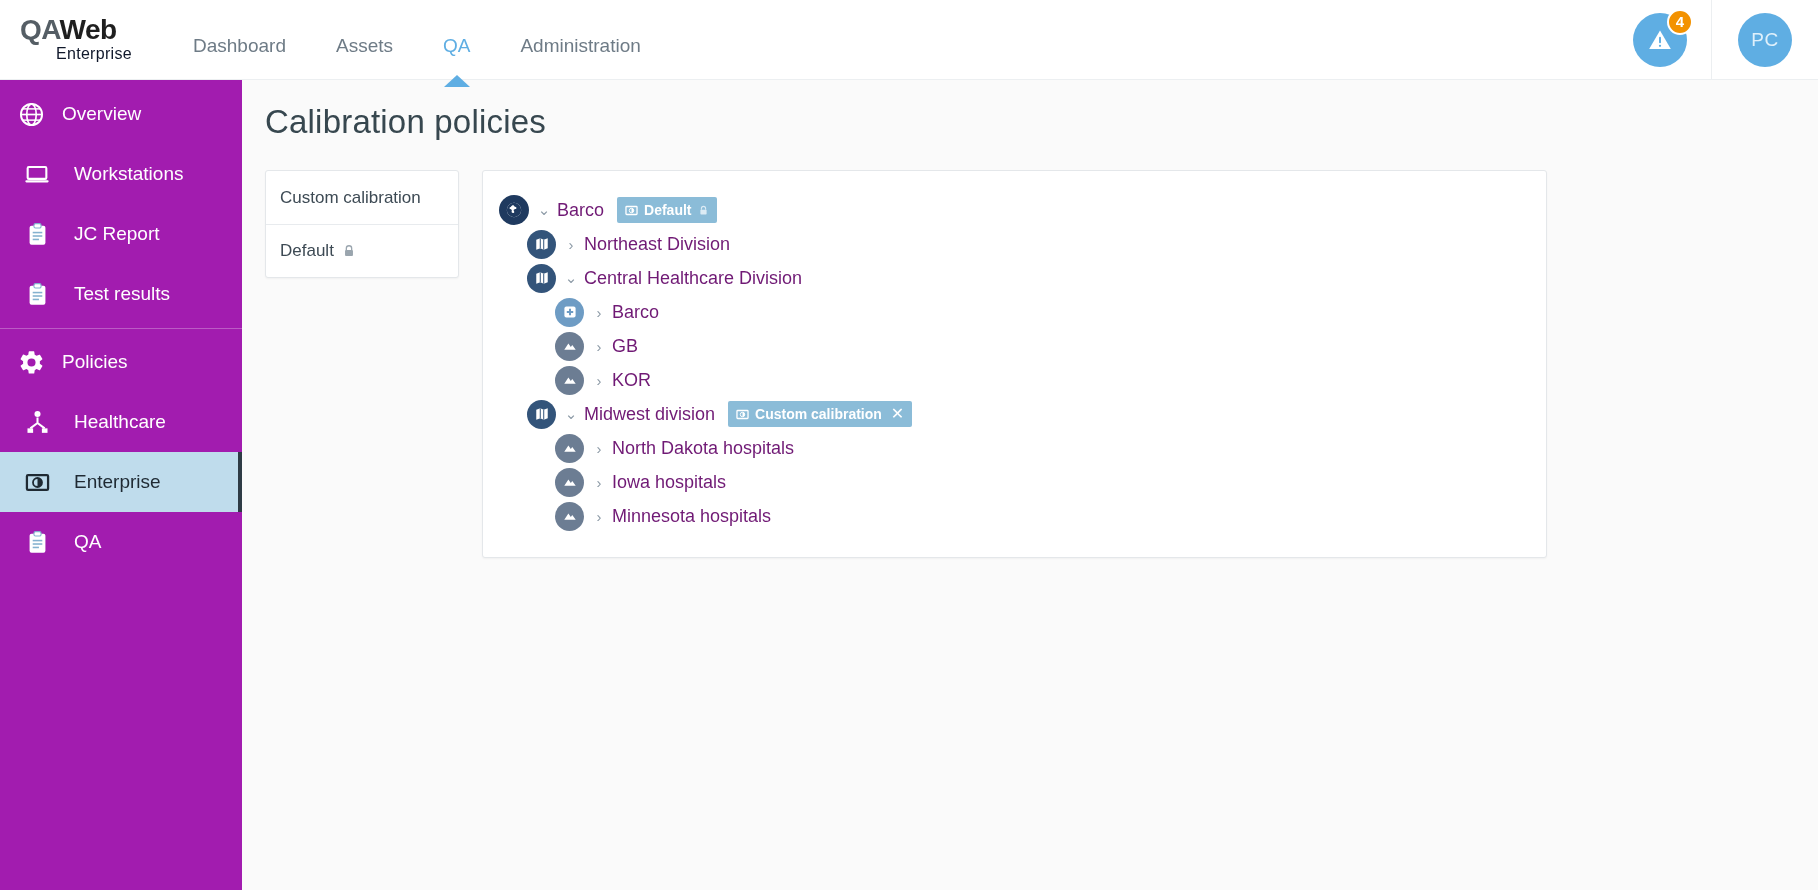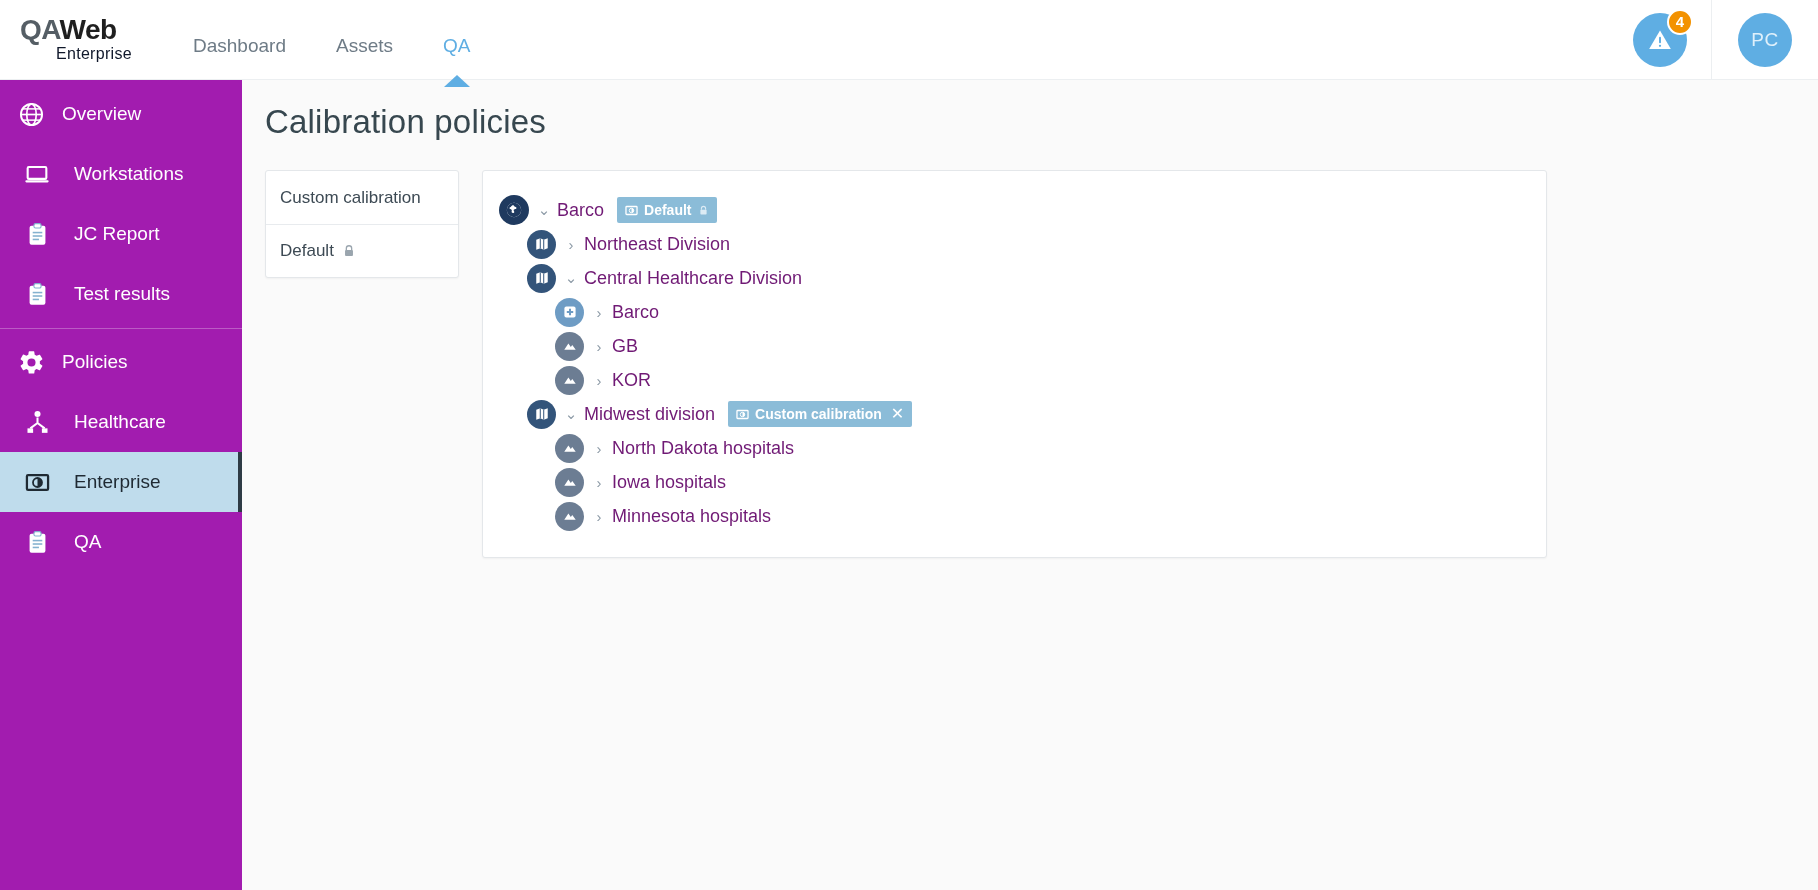--- a/index.html
+++ b/index.html
@@ -212,20 +212,21 @@
 <div class="topbar">
   <div class="logo-block">
     <div class="logo-main"><span class="qa">QA</span><span>Web</span></div>
     <div class="logo-sub">Enterprise</div>
   </div>
 
   <div class="nav">
     <div class="nav-item">Dashboard</div>
     <div class="nav-item">Assets</div>
     <div class="nav-item active">QA</div>
+    <div class="nav-item">Administration</div>
   </div>
 
   <div class="topbar-right">
     <div class="alert-wrap">
       <div class="alert-circle">
         <svg width="26" height="26" viewBox="0 0 24 24" aria-hidden="true">
           <path d="M12 3.2 L22 20.4 L2 20.4 Z" fill="#ffffff"></path>
           <rect x="11.1" y="9" width="1.8" height="6" rx="0.9" fill="#5faee3"></rect>
           <circle cx="12" cy="17.4" r="1.05" fill="#5faee3"></circle>
         </svg>

